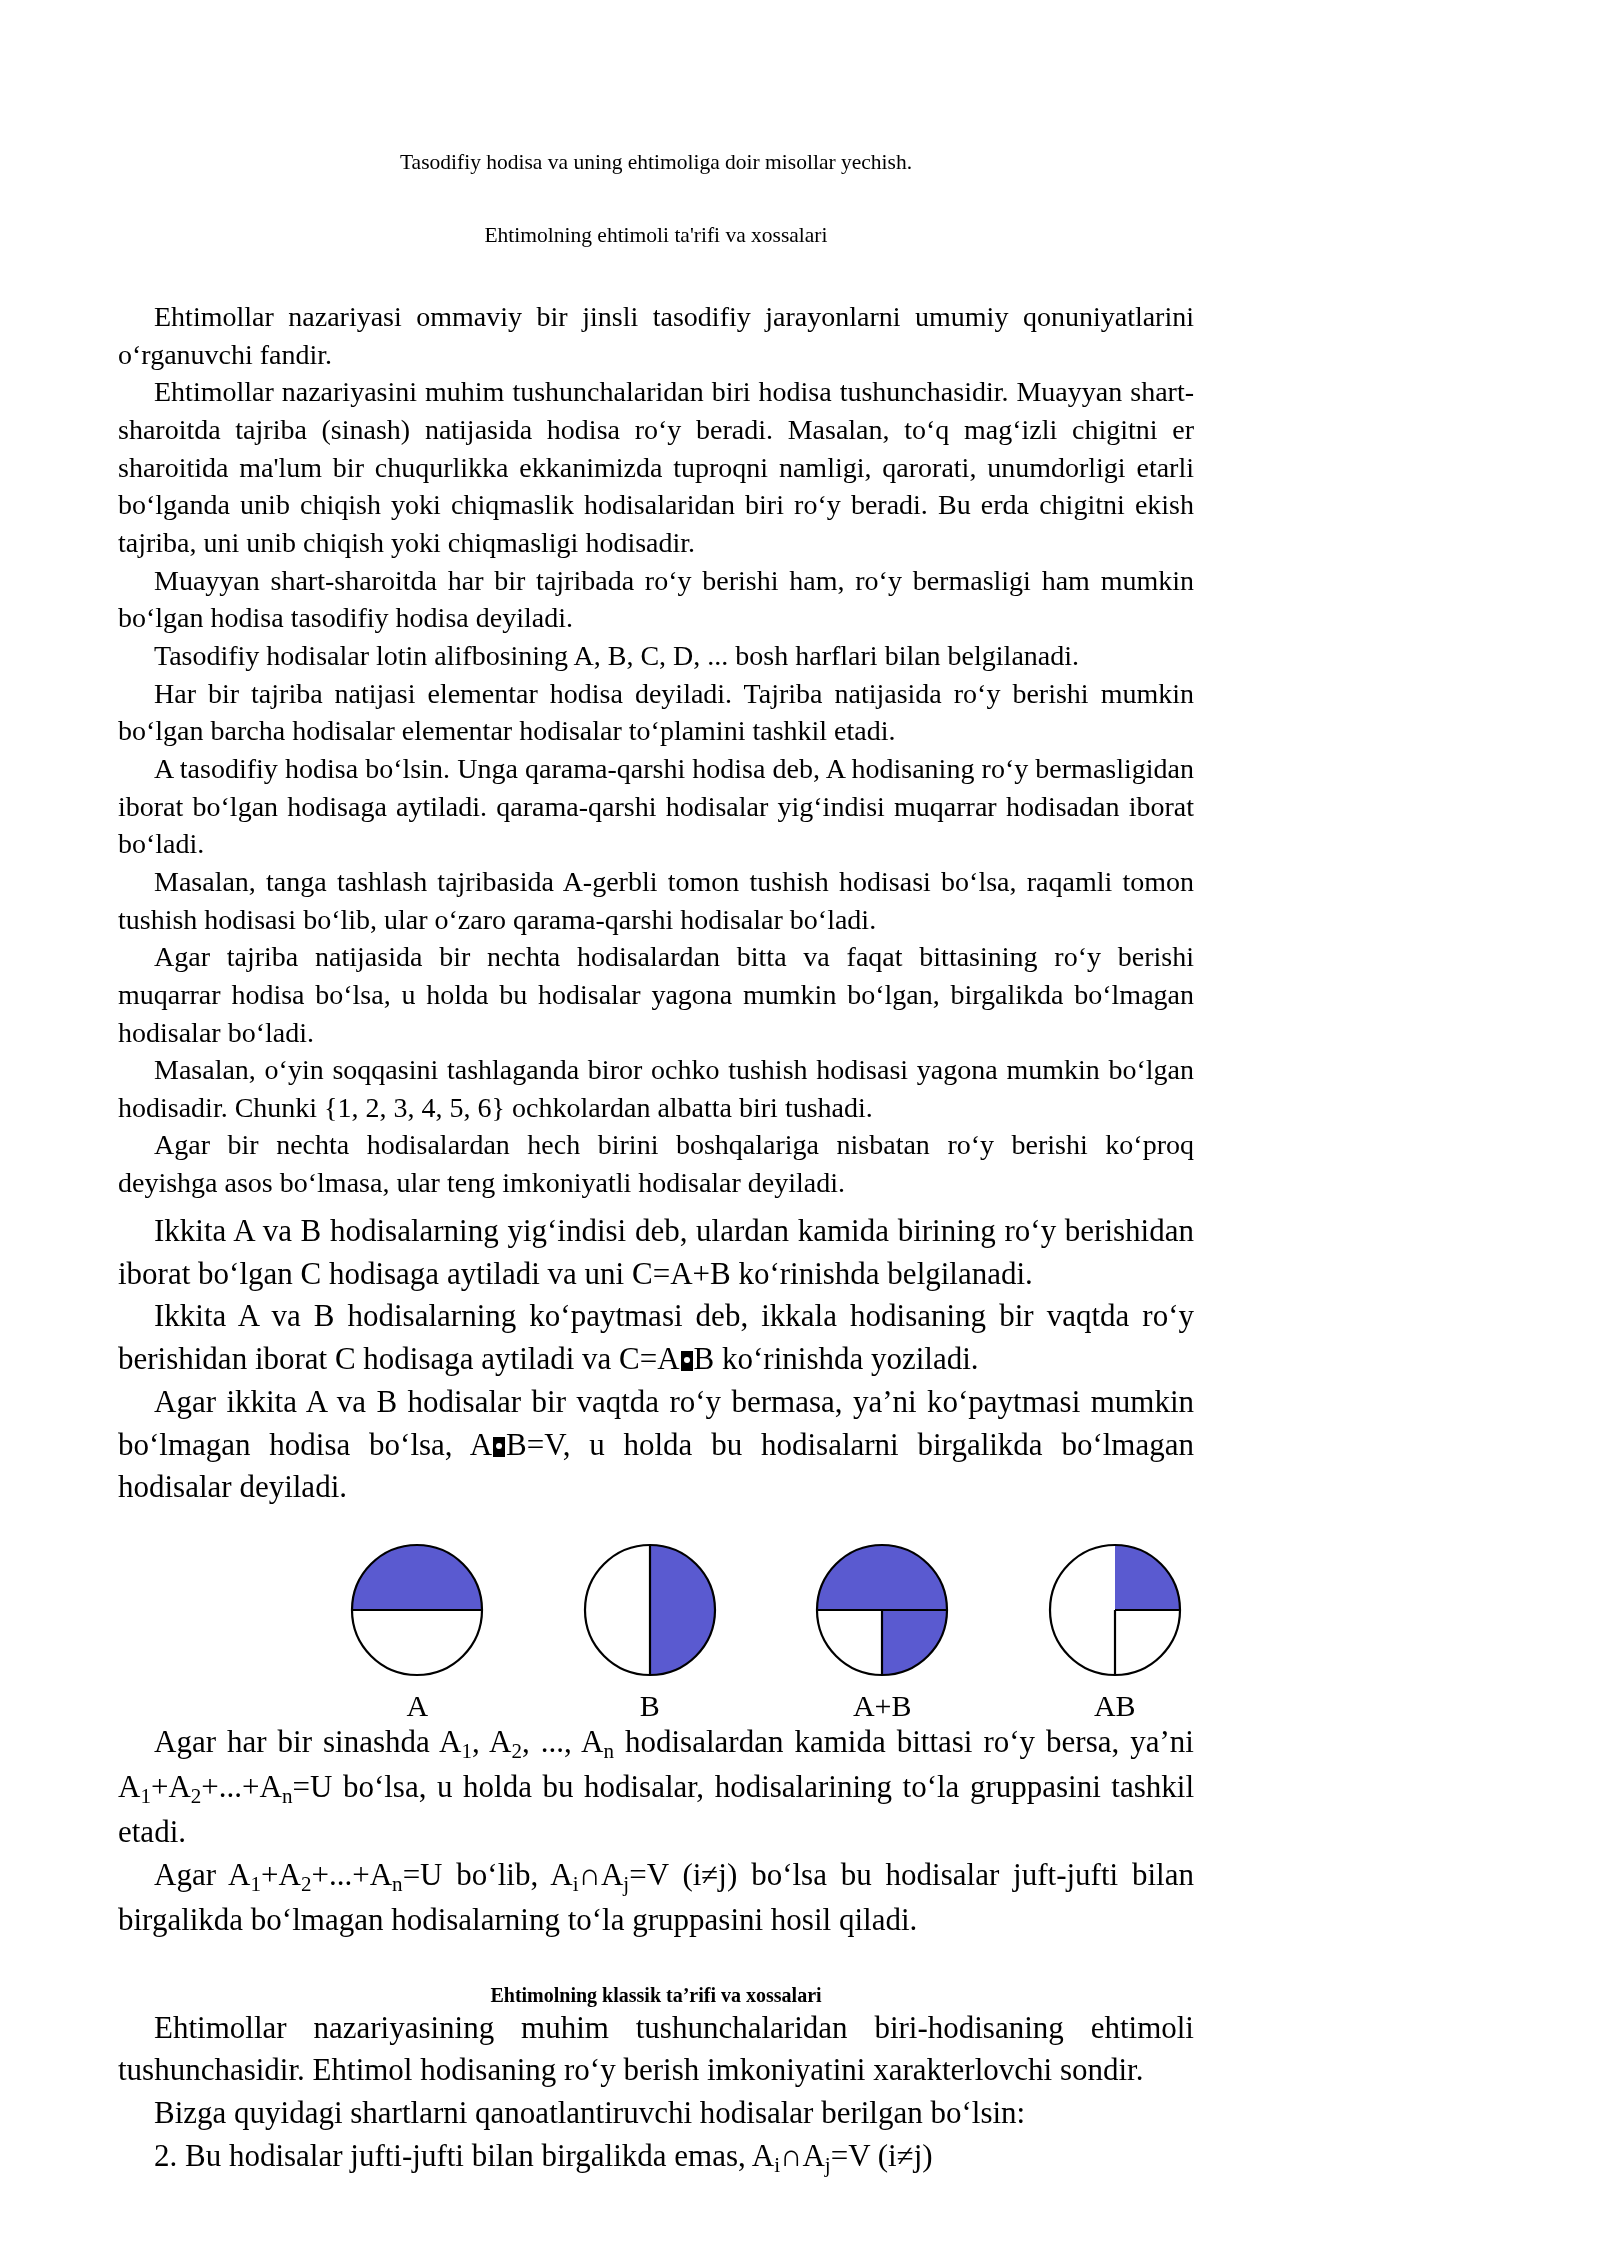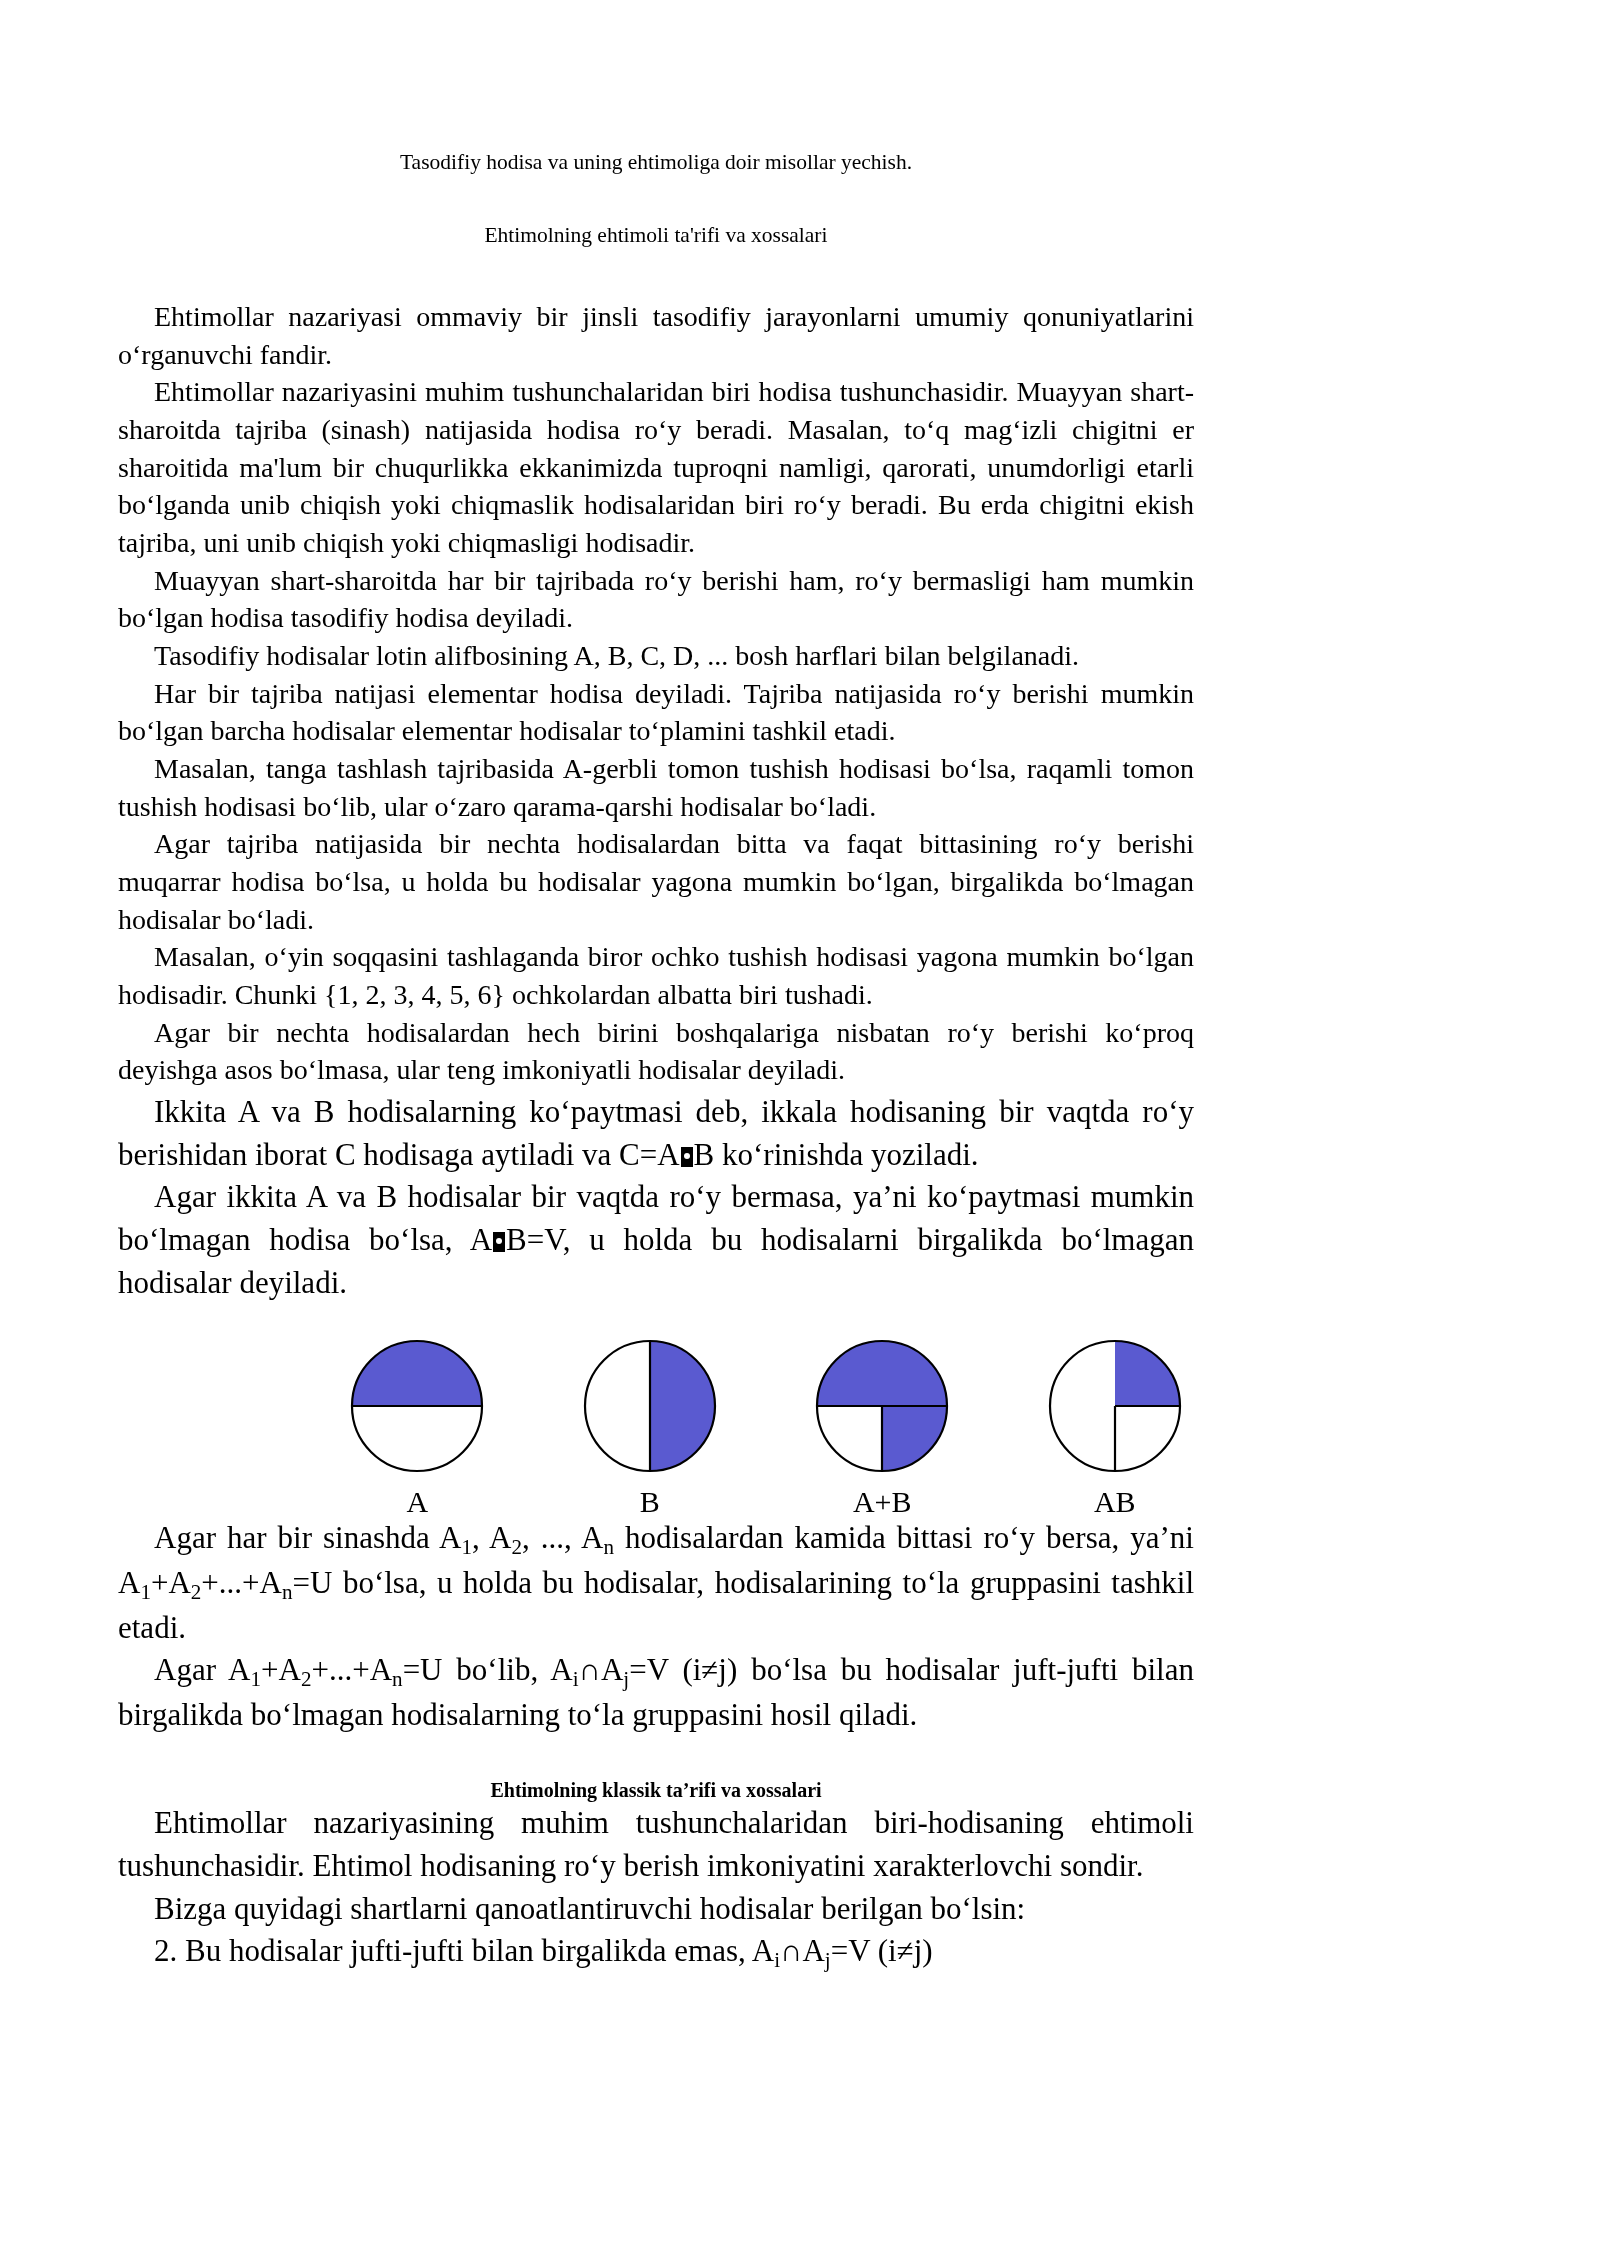--- a/index.html
+++ b/index.html
@@ -105,26 +105,28 @@
 
   <div class="center title-small">Ehtimolning ehtimoli ta'rifi va xossalari</div>
 
   <div class="gap-2"></div>
 
   <p class="body">Ehtimollar nazariyasi ommaviy bir jinsli tasodifiy jarayonlarni umumiy qonuniyatlarini o‘rganuvchi fandir.</p>
   <p class="body">Ehtimollar nazariyasini muhim tushunchalaridan biri hodisa tushunchasidir. Muayyan shart-sharoitda tajriba (sinash) natijasida hodisa ro‘y beradi. Masalan, to‘q mag‘izli chigitni er sharoitida ma'lum bir chuqurlikka ekkanimizda tuproqni namligi, qarorati, unumdorligi etarli bo‘lganda unib chiqish yoki chiqmaslik hodisalaridan biri ro‘y beradi. Bu erda chigitni ekish tajriba, uni unib chiqish yoki chiqmasligi hodisadir.</p>
   <p class="body">Muayyan shart-sharoitda har bir tajribada ro‘y berishi ham, ro‘y bermasligi ham mumkin bo‘lgan hodisa tasodifiy hodisa deyiladi.</p>
   <p class="body">Tasodifiy hodisalar lotin alifbosining A, B, C, D, ... bosh harflari bilan belgilanadi.</p>
   <p class="body">Har bir tajriba natijasi elementar hodisa deyiladi. Tajriba natijasida ro‘y berishi mumkin bo‘lgan barcha hodisalar elementar hodisalar to‘plamini tashkil etadi.</p>
+  <p class="body">A tasodifiy hodisa bo‘lsin. Unga qarama-qarshi hodisa deb, A hodisaning ro‘y bermasligidan iborat bo‘lgan hodisaga aytiladi. qarama-qarshi hodisalar yig‘indisi muqarrar hodisadan iborat bo‘ladi.</p>
   <p class="body">Masalan, tanga tashlash tajribasida A-gerbli tomon tushish hodisasi bo‘lsa, raqamli tomon tushish hodisasi bo‘lib, ular o‘zaro qarama-qarshi hodisalar bo‘ladi.</p>
   <p class="body">Agar tajriba natijasida bir nechta hodisalardan bitta va faqat bittasining ro‘y berishi muqarrar hodisa bo‘lsa, u holda bu hodisalar yagona mumkin bo‘lgan, birgalikda bo‘lmagan hodisalar bo‘ladi.</p>
   <p class="body">Masalan, o‘yin soqqasini tashlaganda biror ochko tushish hodisasi yagona mumkin bo‘lgan hodisadir. Chunki {1, 2, 3, 4, 5, 6} ochkolardan albatta biri tushadi.</p>
   <p class="body">Agar bir nechta hodisalardan hech birini boshqalariga nisbatan ro‘y berishi ko‘proq deyishga asos bo‘lmasa, ular teng imkoniyatli hodisalar deyiladi.</p>
 
   <div class="big-block">
+    <p class="big first">Ikkita A va B hodisalarning yig‘indisi deb, ulardan kamida birining ro‘y berishidan iborat bo‘lgan C hodisaga aytiladi va uni C=A+B ko‘rinishda belgilanadi.</p>
 
     <p class="big"><span>Ikkita A va B hodisalarning ko‘paytmasi deb, ikkala hodisaning bir vaqtda ro‘y berishidan iborat C hodisaga aytiladi va C=A</span><span class="dotop"></span><span>B ko‘rinishda yoziladi.</span></p>
 
     <p class="big"><span>Agar ikkita A va B hodisalar bir vaqtda ro‘y bermasa, ya’ni ko‘paytmasi mumkin bo‘lmagan hodisa bo‘lsa, A</span><span class="dotop"></span><span>B=V, u holda bu hodisalarni birgalikda bo‘lmagan hodisalar deyiladi.</span></p>
   </div>
 
   <div class="figures">
 
     <div class="fig">
       <svg width="150" height="150" viewBox="0 0 150 150">

